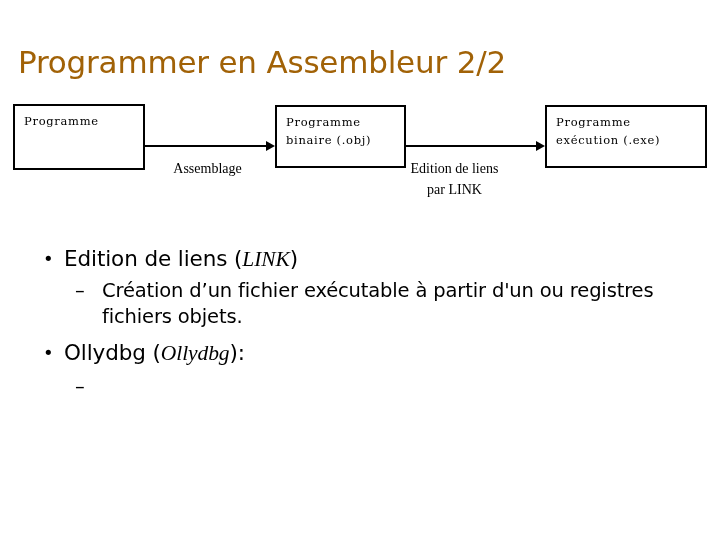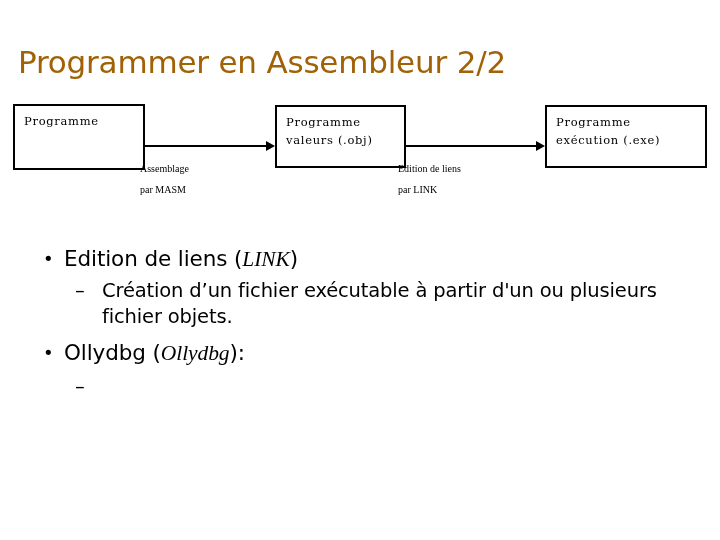--- a/index.html
+++ b/index.html
@@ -73,29 +73,30 @@
     border-top: 5px solid transparent;
     border-bottom: 5px solid transparent;
     border-left: 9px solid #000000;
     top: 141px;
   }
   #arrow1-head { left: 266px; }
   #arrow2-head { left: 536px; }
 
   .arrow-label {
     position: absolute;
+    text-align: center;
     font-family: "Liberation Serif", serif;
-    font-size: 10px;
+    font-size: 14px;
     line-height: 21px;
     color: #000000;
     white-space: nowrap;
   }
   .arrow-label span { display: block; }
   #label-assemblage { left: 140px; top: 158px; width: 135px; }
-  #label-link       { left: 398px; top: 158px; width: 135px; }
+  #label-link       { left: 387px; top: 158px; width: 135px; }
 
   
   .body {
     position: absolute;
     left: 0;
     top: 244px;
     width: 720px;
     font-family: "DejaVu Sans", sans-serif;
     color: #000000;
   }
@@ -143,26 +144,25 @@
 <div class="diagram">
 
   <div class="dbox" id="box-source">
     <span class="l1">Programme</span>
   </div>
 
   <div class="arrow-line" id="arrow1-line"></div>
   <div class="arrow-head" id="arrow1-head"></div>
   <div class="arrow-label" id="label-assemblage">
     <span>Assemblage</span>
-    <span>par MASM</span>
   </div>
 
   <div class="dbox" id="box-binary">
     <span class="l1">Programme</span>
-    <span class="l2">valeurs (.obj)</span>
+    <span class="l2">binaire (.obj)</span>
   </div>
 
   <div class="arrow-line" id="arrow2-line"></div>
   <div class="arrow-head" id="arrow2-head"></div>
   <div class="arrow-label" id="label-link">
     <span>Edition de liens</span>
     <span>par LINK</span>
   </div>
 
   <div class="dbox" id="box-executable">
@@ -172,21 +172,21 @@
 
 </div>
 
 <div class="body">
 
   <div class="lvl1" id="bullet-link">
     <span class="bullet">•</span><span>Edition de liens (</span><span class="ital">LINK</span><span>)</span>
   </div>
 
   <div class="lvl2" id="sub-link">
-    <span class="dash">–</span><span>Création d’un fichier exécutable à partir d'un ou plusieurs fichier objets.</span>
+    <span class="dash">–</span><span>Création d’un fichier exécutable à partir d'un ou registres fichiers objets.</span>
   </div>
 
   <div class="lvl1" id="bullet-debugger">
     <span class="bullet">•</span><span>Ollydbg (</span><span class="ital">Ollydbg</span><span>):</span>
   </div>
 
   <div class="lvl2" id="sub-debugger">
     <span class="dash">–</span>
   </div>
 

